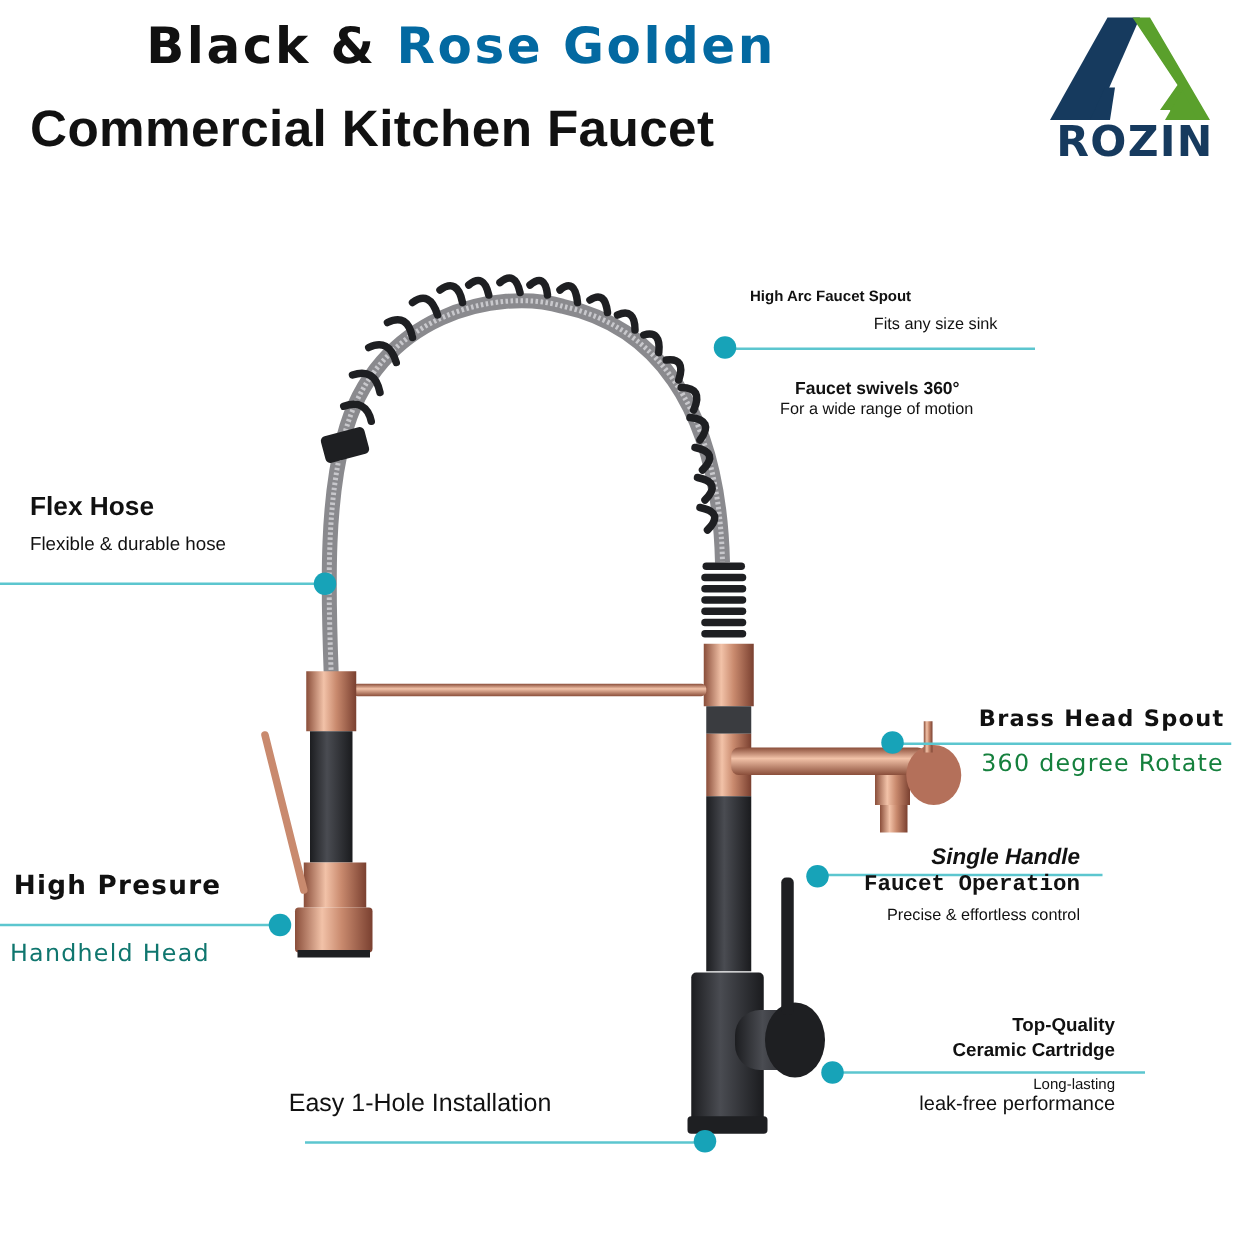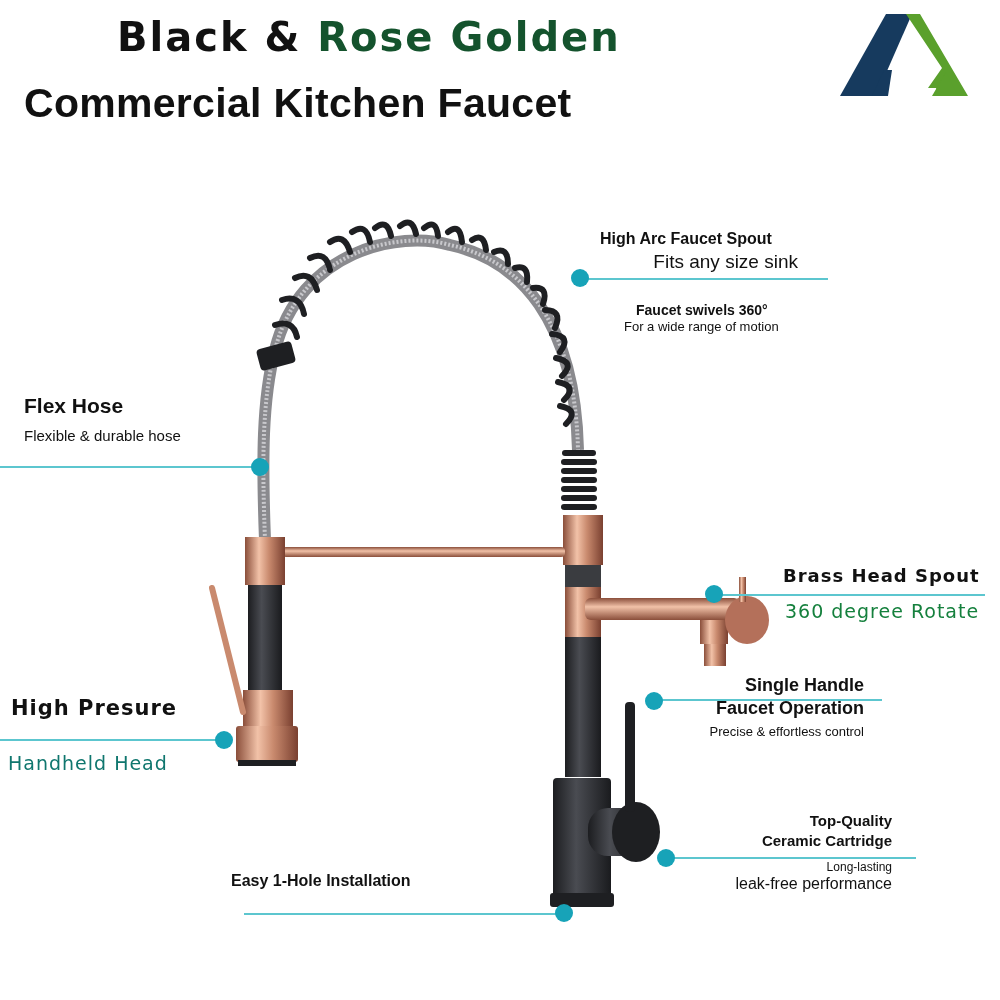--- a/index.html
+++ b/index.html
@@ -1,21 +1,21 @@
 <!DOCTYPE html>
 <html><head>
 <meta charset="utf-8">
 <style>
   html, body { margin: 0; padding: 0; background: #ffffff; }
   body { width: 1000px; height: 1000px; position: relative; overflow: hidden;
          font-family: "Liberation Sans", "DejaVu Sans", sans-serif; color: #111; }
   .abs { position: absolute; }
   .title1 { left: 117px; top: 14px; font-size: 40px; font-weight: bold; letter-spacing: 2px;
             font-family: "DejaVu Sans", sans-serif; white-space: nowrap; }
-  .title1 .rose { color: #14532d; }
+  .title1 .rose { color: #0369a1; }
   .title2 { left: 24px; top: 80px; font-size: 41px; font-weight: bold; letter-spacing: 0.3px;
             white-space: nowrap; }
   .logo { left: 836px; top: 12px; width: 144px; height: 118px; }
   .logo-text { position: absolute; left: 0; top: 82px; width: 144px; text-align: center;
                font-size: 34px; font-weight: bold; color: #163a5e; letter-spacing: 1px;
                font-family: "DejaVu Sans", sans-serif; }
   .faucet { left: 0; top: 0; width: 1000px; height: 1000px; }
   .lbl-b { font-weight: bold; white-space: nowrap; }
   .lbl { white-space: nowrap; }
   .line { height: 2px; background: #5cc6cf; }
@@ -31,20 +31,21 @@
 <div class="abs title2">Commercial Kitchen Faucet</div>
 
 <div class="abs logo">
   <svg width="144" height="85" viewBox="0 0 144 85">
     <polygon points="4,84 50,2 76,2 40,84" fill="#163a5e"></polygon>
     <polygon points="40,84 62,38 74,38 58,84" fill="#ffffff"></polygon>
     <polygon points="36,84 48,58 56,58 52,84" fill="#163a5e"></polygon>
     <polygon points="70,2 84,2 132,84 104,84 100,76 92,76 106,56" fill="#5aa02c"></polygon>
     <polygon points="96,84 110,60 122,84" fill="#5aa02c"></polygon>
   </svg>
+  <div class="logo-text">ROZIN</div>
 </div>
 
 <svg class="abs faucet" viewBox="0 0 1000 1000">
   <defs>
     <linearGradient id="rg" x1="0" y1="0" x2="1" y2="0">
       <stop offset="0" stop-color="#8a4e3a"></stop>
       <stop offset="0.35" stop-color="#f2c2a8"></stop>
       <stop offset="0.6" stop-color="#c98a6e"></stop>
       <stop offset="1" stop-color="#7a4030"></stop>
     </linearGradient>
@@ -119,51 +120,51 @@
   <rect x="739" y="577" width="7" height="25" fill="url(#rg)"></rect>
 
   <rect x="553" y="778" width="58" height="120" rx="4" fill="url(#blk)"></rect>
   <rect x="550" y="893" width="64" height="14" rx="3" fill="#1e1f22"></rect>
 
   <rect x="588" y="808" width="55" height="48" rx="20" fill="url(#blk)"></rect>
   <ellipse cx="636" cy="832" rx="24" ry="30" fill="#1e1f22"></ellipse>
   <rect x="625" y="702" width="10" height="110" rx="4" fill="#1e1f22"></rect>
 </svg>
 
-<div class="abs lbl-b" style="left:600px;top:230px;font-size:16px;">High Arc Faucet Spout</div>
-<div class="abs lbl right" style="left:600px;top:251px;width:198px;font-size:19px;">Fits any size sink</div>
+<div class="abs lbl-b" style="left:600px;top:230px;font-size:12px;">High Arc Faucet Spout</div>
+<div class="abs lbl right" style="left:600px;top:251px;width:198px;font-size:13px;">Fits any size sink</div>
 <div class="abs line" style="left:588px;top:278px;width:240px;"></div>
 <div class="abs dot" style="left:571px;top:269px;"></div>
 
 <div class="abs lbl-b" style="left:636px;top:302px;font-size:14px;text-align:center;">Faucet swivels 360°</div>
 <div class="abs lbl" style="left:624px;top:319px;font-size:13px;">For a wide range of motion</div>
 
 <div class="abs lbl" style="left:24px;top:394px;font-size:21px;font-weight:bold;">Flex Hose</div>
 <div class="abs lbl" style="left:24px;top:427px;font-size:15px;">Flexible &amp; durable hose</div>
 <div class="abs line" style="left:0;top:466px;width:258px;"></div>
 <div class="abs dot" style="left:251px;top:458px;"></div>
 
 <div class="abs lbl-b" style="left:783px;top:565px;font-size:18px;letter-spacing:1px;font-family:'DejaVu Sans',sans-serif;">Brass Head Spout</div>
 <div class="abs line" style="left:720px;top:594px;width:265px;"></div>
 <div class="abs dot" style="left:705px;top:585px;"></div>
 <div class="abs lbl" style="left:785px;top:600px;font-size:19px;letter-spacing:1px;color:#15803d;font-family:'DejaVu Sans',sans-serif;">360 degree Rotate</div>
 
-<div class="abs lbl right" style="left:680px;top:675px;width:184px;font-size:18px;font-weight:bold;">Single Handle</div>
+<div class="abs lbl right" style="left:680px;top:675px;width:184px;font-size:18px;font-weight:bold;font-style:italic;">Single Handle</div>
 <div class="abs line" style="left:660px;top:699px;width:222px;"></div>
 <div class="abs dot" style="left:645px;top:692px;"></div>
-<div class="abs lbl right" style="left:680px;top:698px;width:184px;font-size:18px;font-weight:bold;">Faucet Operation</div>
+<div class="abs lbl right" style="left:680px;top:698px;width:184px;font-size:18px;font-weight:bold;font-family:Liberation Mono, monospace;">Faucet Operation</div>
 <div class="abs lbl right" style="left:664px;top:724px;width:200px;font-size:13px;">Precise &amp; effortless control</div>
 
 <div class="abs lbl-b" style="left:11px;top:696px;font-size:21px;letter-spacing:1px;font-family:'DejaVu Sans',sans-serif;">High Presure</div>
 <div class="abs line" style="left:0;top:739px;width:222px;"></div>
 <div class="abs dot" style="left:215px;top:731px;"></div>
 <div class="abs lbl" style="left:8px;top:752px;font-size:19px;letter-spacing:1px;color:#0f766e;font-family:'DejaVu Sans',sans-serif;">Handheld Head</div>
 
 <div class="abs lbl right" style="left:700px;top:812px;width:192px;font-size:15px;font-weight:bold;">Top-Quality</div>
 <div class="abs lbl right" style="left:700px;top:832px;width:192px;font-size:15px;font-weight:bold;">Ceramic Cartridge</div>
 <div class="abs line" style="left:672px;top:857px;width:244px;"></div>
 <div class="abs dot" style="left:657px;top:849px;"></div>
 <div class="abs lbl right" style="left:700px;top:860px;width:192px;font-size:12px;">Long-lasting</div>
 <div class="abs lbl right" style="left:700px;top:875px;width:192px;font-size:16px;">leak-free performance</div>
 
-<div class="abs lbl" style="left:231px;top:872px;font-size:16px;font-weight:bold;">Easy 1-Hole Installation</div>
+<div class="abs lbl" style="left:231px;top:872px;font-size:20px;font-weight:normal;">Easy 1-Hole Installation</div>
 <div class="abs line" style="left:244px;top:913px;width:320px;"></div>
 <div class="abs dot" style="left:555px;top:904px;"></div>
 
 </body></html>

